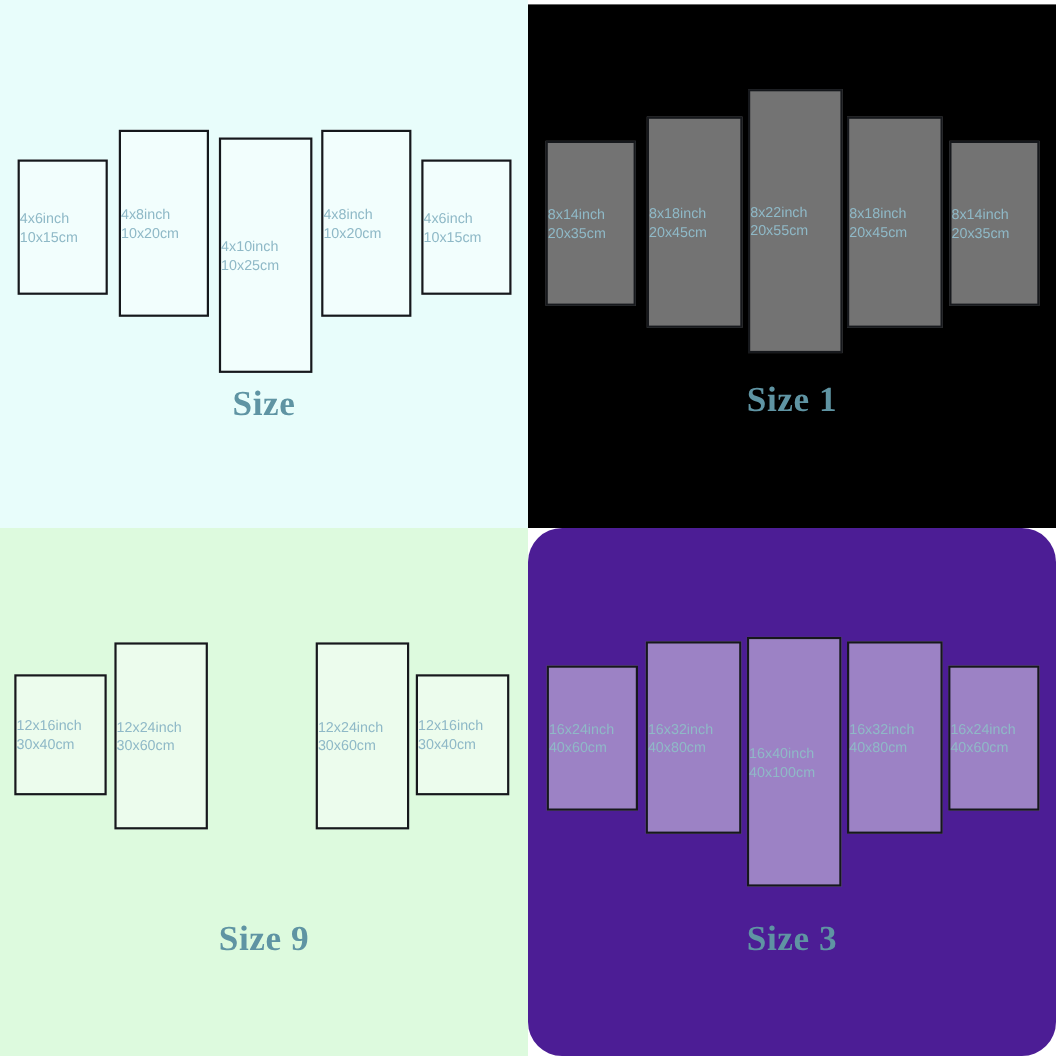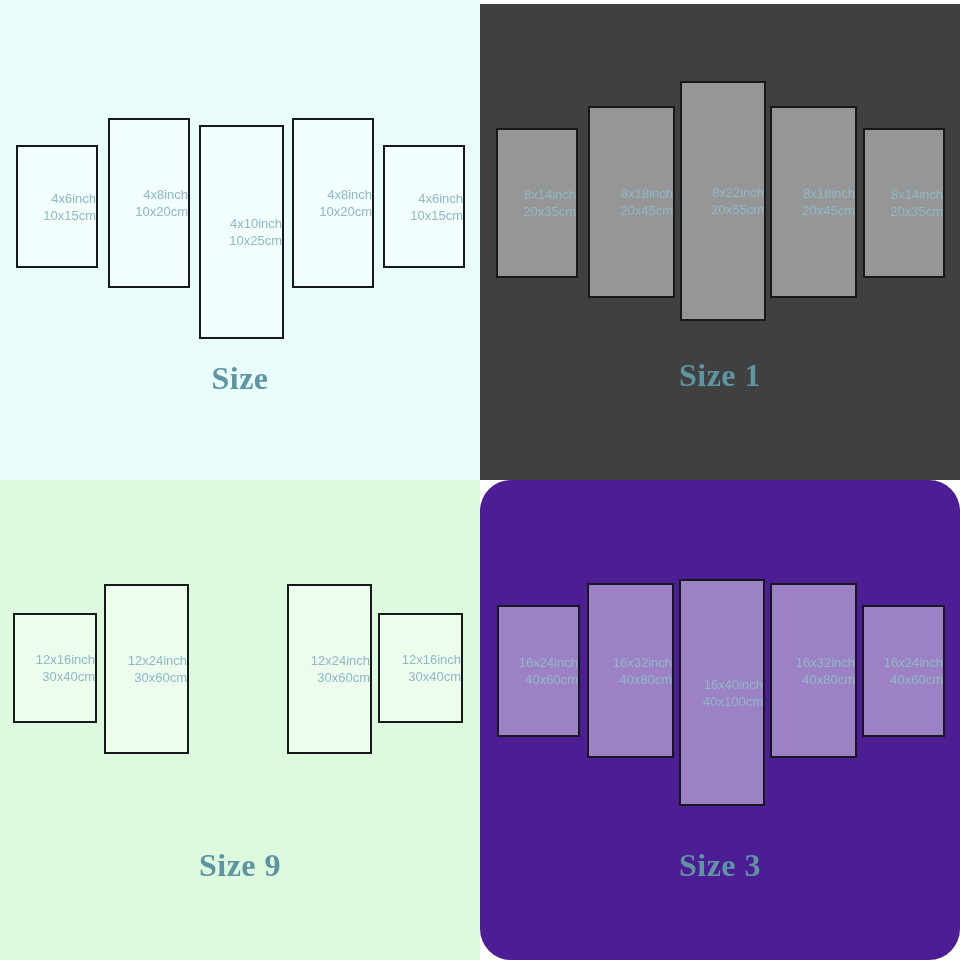--- a/index.html
+++ b/index.html
@@ -42,21 +42,21 @@
     height: 400px;
   }
 
   .panel {
     position: absolute;
     box-sizing: border-box;
     border: 2px solid #14b8a6;
     background: rgba(255,255,255,0.45);
     display: flex;
     flex-direction: column;
-    align-items: flex-end;
+    align-items: flex-start;
     justify-content: center;
   }
 
   .panel .line {
     color: #8fb9c7;
     font-size: 13px;
     line-height: 17px;
     white-space: nowrap;
     letter-spacing: 0px;
     text-align: center;
@@ -64,21 +64,20 @@
 
   .title {
     position: absolute;
     width: 480px;
     text-align: center;
     font-family: "Liberation Serif", serif;
     font-weight: bold;
     font-size: 32px;
     color: #5f94a3;
     letter-spacing: 0.5px;
-    margin-top: 12px;
   }
 </style>
 </head>
 <body>
 
 <div id="canvas" style="width: 960px; height: 960px;">
 
   <div class="quadrant q-tl" style="background: rgb(232, 253, 251);">
     <div class="panel-group">
       <div class="panel" style="left: 16px; top: 145px; width: 82px; height: 123px; border-color: rgb(22, 24, 28);">
@@ -98,21 +97,21 @@
         <div class="line" style="color: rgb(143, 185, 199);">10x20cm</div>
       </div>
       <div class="panel" style="left: 383px; top: 145px; width: 82px; height: 123px; border-color: rgb(22, 24, 28);">
         <div class="line" style="color: rgb(143, 185, 199);">4x6inch</div>
         <div class="line" style="color: rgb(143, 185, 199);">10x15cm</div>
       </div>
     </div>
     <div class="title" style="top: 348px; color: rgb(95, 148, 163);">Size</div>
   </div>
 
-  <div class="quadrant q-tr" style="background: #404040;">
+  <div class="quadrant q-tr" style="background: #000000;">
     <div class="topstrip"></div>
     <div class="panel-group">
       <div class="panel" style="left: 16px; top: 128px; width: 82px; height: 150px; border-color: rgb(22, 24, 28);">
         <div class="line" style="color: rgb(143, 185, 199);">8x14inch</div>
         <div class="line" style="color: rgb(143, 185, 199);">20x35cm</div>
       </div>
       <div class="panel" style="left: 108px; top: 106px; width: 87px; height: 192px; border-color: rgb(22, 24, 28);">
         <div class="line" style="color: rgb(143, 185, 199);">8x18inch</div>
         <div class="line" style="color: rgb(143, 185, 199);">20x45cm</div>
       </div>

